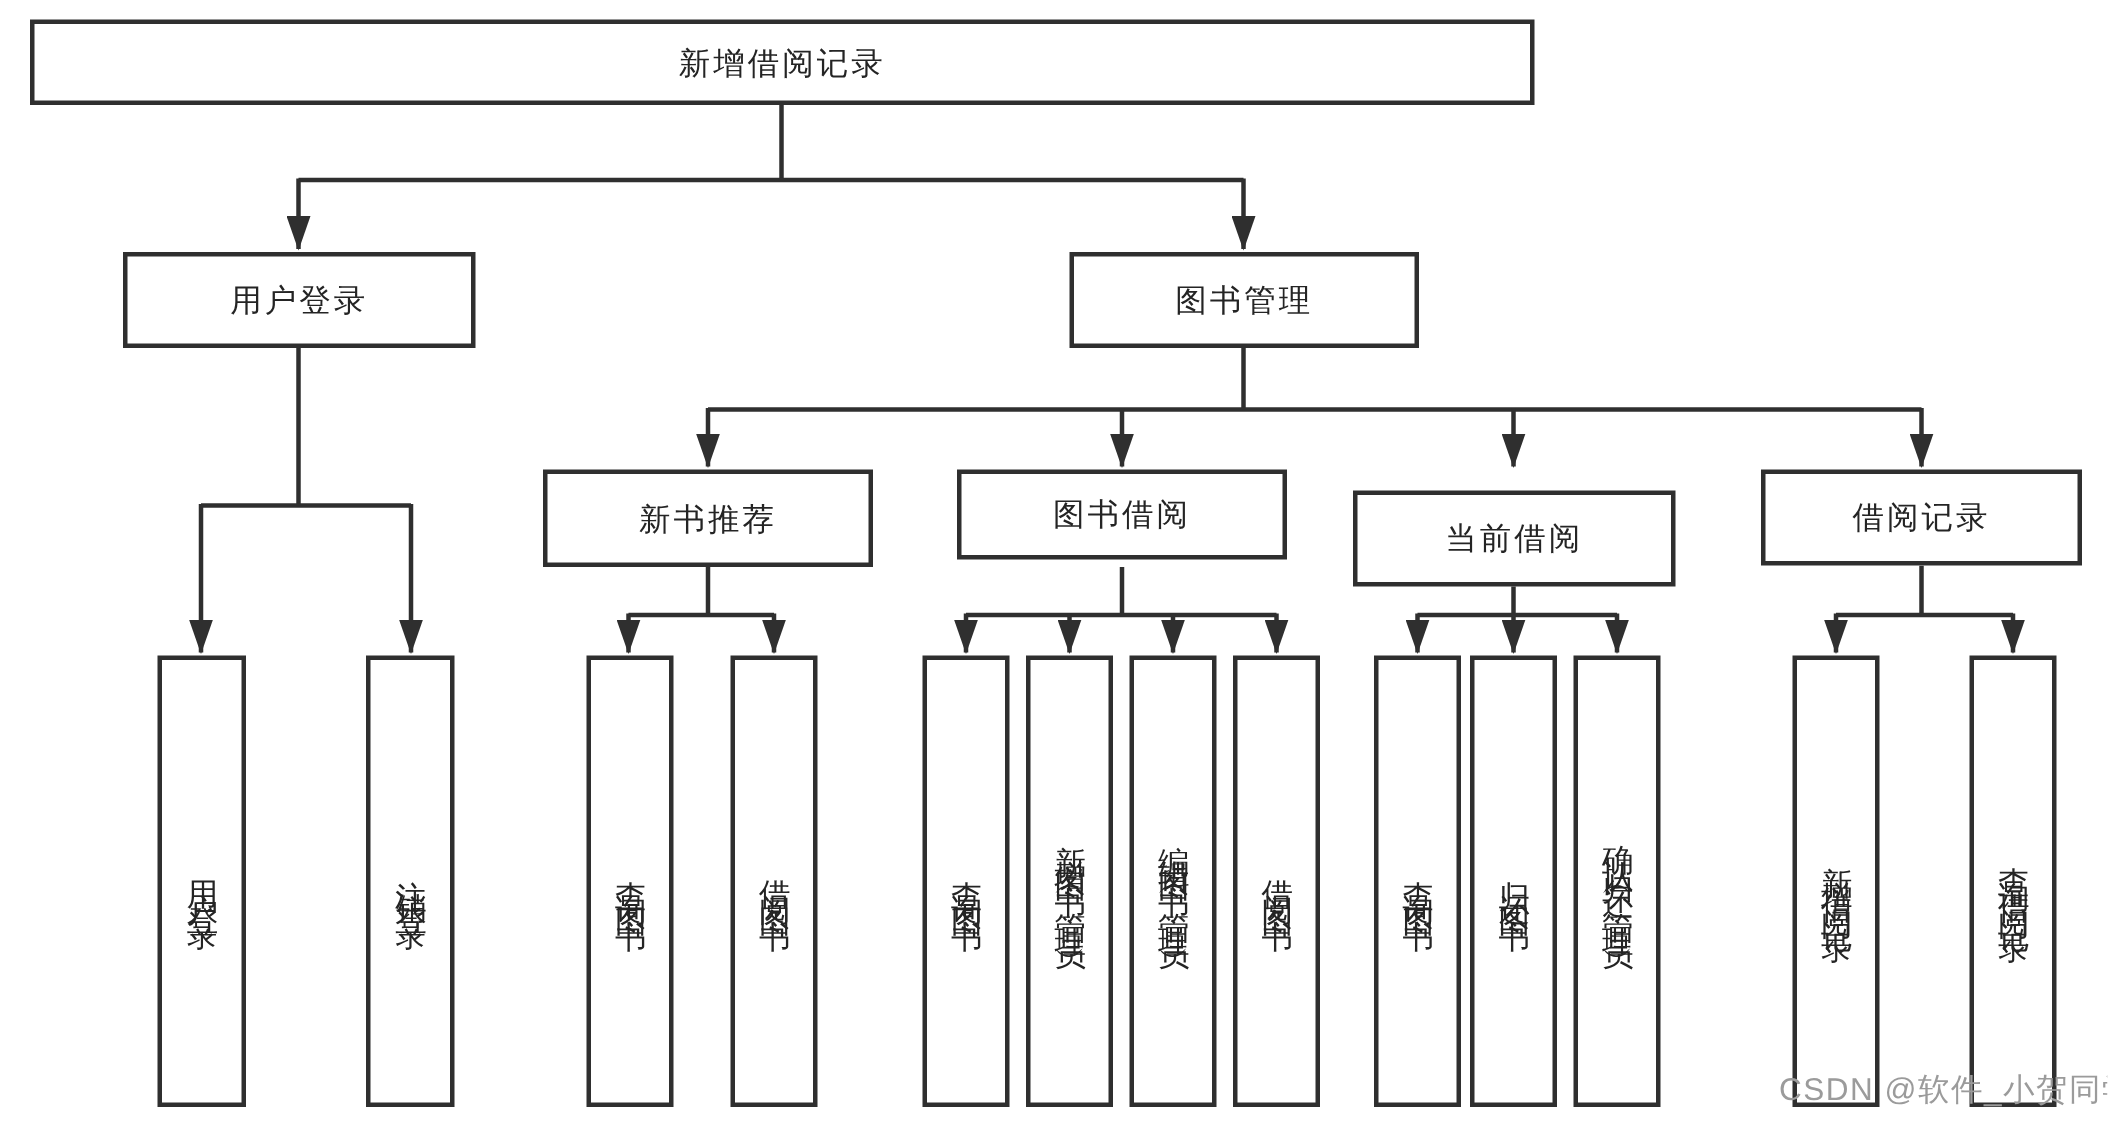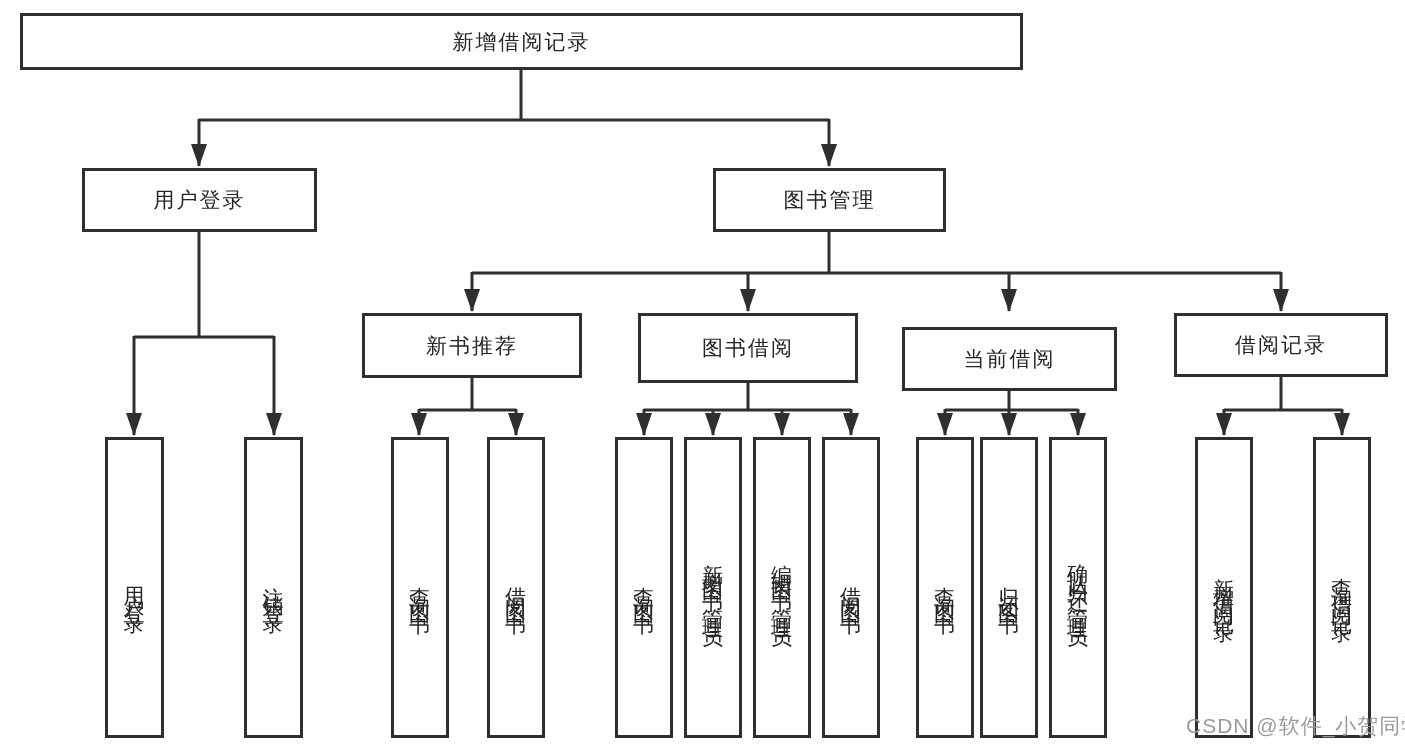--- a/index.html
+++ b/index.html
@@ -81,21 +81,21 @@
       <line x1="1342" y1="409" x2="1342" y2="435" marker-end="url(#arw)"></line>
     </g>
   </svg>
 
   <div class="box" style="left:20px;top:13px;width:1003px;height:57px">新增借阅记录</div>
 
   <div class="box" style="left:82px;top:168px;width:235px;height:64px">用户登录</div>
   <div class="box" style="left:362px;top:313px;width:220px;height:65px">新书推荐</div>
 
   <div class="box" style="left:713px;top:168px;width:233px;height:64px">图书管理</div>
-  <div class="box" style="left:638px;top:313px;width:220px;height:70px">图书借阅</div>
+  <div class="box" style="left:638px;top:313px;width:220px;height:60px">图书借阅</div>
   <div class="box" style="left:902px;top:327px;width:215px;height:64px">当前借阅</div>
   <div class="box" style="left:1174px;top:313px;width:214px;height:64px">借阅记录</div>
 
   <div class="box vert" style="left:105px;top:437px;width:59px;height:301px">用户登录</div>
   <div class="box vert" style="left:244px;top:437px;width:59px;height:301px">注销登录</div>
 
   <div class="box vert" style="left:391px;top:437px;width:58px;height:301px">查询图书</div>
   <div class="box vert" style="left:487px;top:437px;width:58px;height:301px">借阅图书</div>
 
   <div class="box vert" style="left:615px;top:437px;width:58px;height:301px">查询图书</div>

